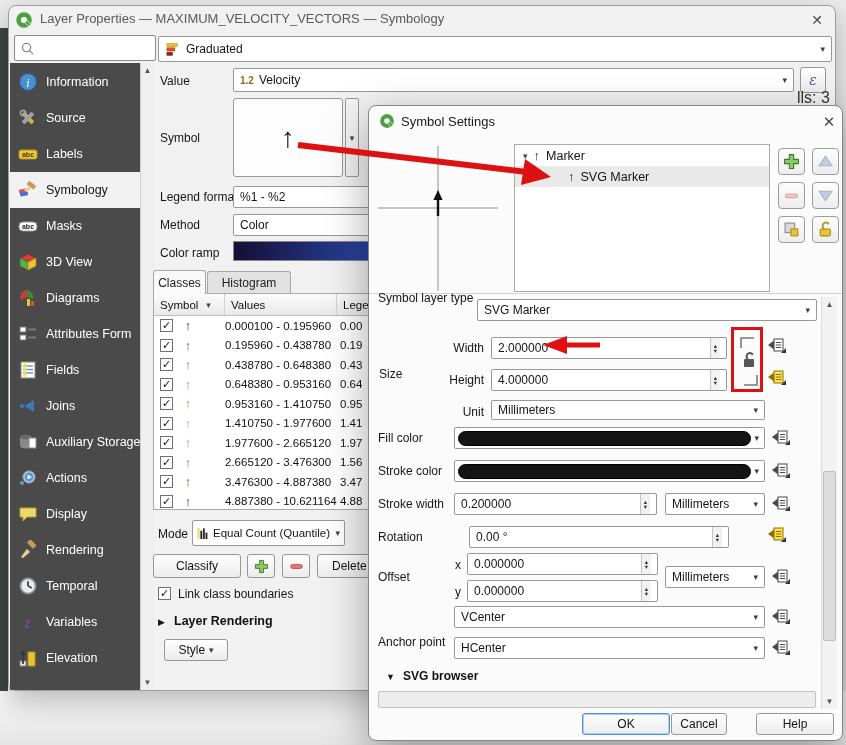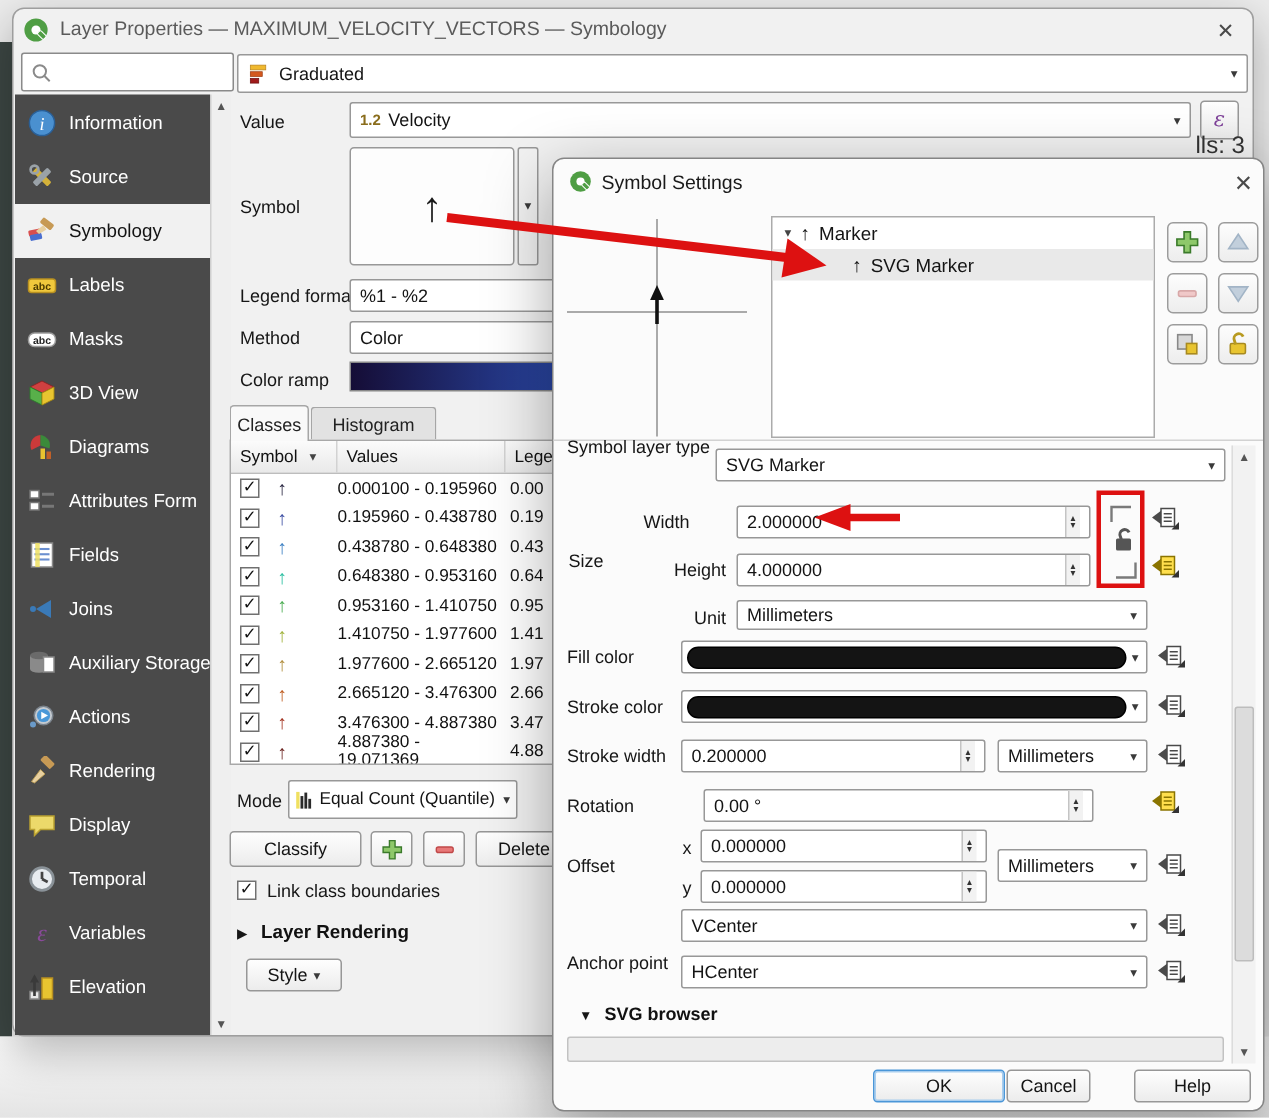--- a/index.html
+++ b/index.html
@@ -94,39 +94,39 @@
   <div class="side-item">
     <span class="sicon">
         <svg viewBox="0 0 20 20">
           <rect x="3" y="8" width="14" height="4" rx="1" fill="#d4b23a" transform="rotate(45 10 10)"></rect>
           <rect x="3" y="8" width="14" height="4" rx="1" fill="#9aa2a8" transform="rotate(-45 10 10)"></rect>
           <circle cx="5" cy="5" r="2.6" fill="none" stroke="#9aa2a8" stroke-width="1.8"></circle>
         </svg>
       </span>
     <span class="slabel">Source</span>
   </div>
+  <div class="side-item">
+    <span class="sicon">
+        <svg viewBox="0 0 20 20">
+          <rect x="1" y="6" width="18" height="9" rx="2" fill="#f0c83c" stroke="#b89020"></rect>
+          <text x="10" y="13" font-size="7" text-anchor="middle" fill="#4a3a00" font-weight="bold">abc</text>
+        </svg>
+      </span>
+    <span class="slabel">Labels</span>
+  </div>
   <div class="side-item sel">
     <span class="sicon">
         <svg viewBox="0 0 20 20">
           <rect x="1" y="9" width="8" height="4" rx="1" fill="#d94f4f" transform="rotate(-12 5 11)"></rect>
           <rect x="2" y="12" width="8" height="4" rx="1" fill="#4a6fd0" transform="rotate(-12 6 14)"></rect>
           <rect x="9" y="3" width="9" height="4.5" rx="1" transform="rotate(38 13.5 5)" fill="#c79a55"></rect>
           <polygon points="6,10 11,6 13,9 8,12" fill="#e8d0a0"></polygon>
         </svg>
       </span>
     <span class="slabel">Symbology</span>
-  </div>
-  <div class="side-item">
-    <span class="sicon">
-        <svg viewBox="0 0 20 20">
-          <rect x="1" y="6" width="18" height="9" rx="2" fill="#f0c83c" stroke="#b89020"></rect>
-          <text x="10" y="13" font-size="7" text-anchor="middle" fill="#4a3a00" font-weight="bold">abc</text>
-        </svg>
-      </span>
-    <span class="slabel">Labels</span>
   </div>
   <div class="side-item">
     <span class="sicon">
         <svg viewBox="0 0 20 20">
           <rect x="1" y="6" width="18" height="9" rx="4" fill="#fff" stroke="#9a9a9a"></rect>
           <text x="10" y="13" font-size="7" text-anchor="middle" fill="#222" font-weight="bold">abc</text>
         </svg>
       </span>
     <span class="slabel">Masks</span>
   </div>
@@ -200,33 +200,33 @@
           <circle cx="11" cy="9" r="4.4" fill="#4a98d8"></circle>
           <polygon points="9.5,6.5 14,9 9.5,11.5" fill="#fff"></polygon>
           <circle cx="4" cy="15" r="2" fill="#6a9ac8"></circle>
         </svg>
       </span>
     <span class="slabel">Actions</span>
   </div>
   <div class="side-item">
     <span class="sicon">
         <svg viewBox="0 0 20 20">
+          <path d="M2,4 h16 v9 h-9 l-4,4 v-4 h-3 z" fill="#ecd96a" stroke="#b8a030"></path>
+        </svg>
+      </span>
+    <span class="slabel">Display</span>
+  </div>
+  <div class="side-item">
+    <span class="sicon">
+        <svg viewBox="0 0 20 20">
           <rect x="9" y="1" width="9" height="5" rx="1" transform="rotate(45 13 4)" fill="#c79a55"></rect>
           <polygon points="3,17 9,9 12,12 5,18" fill="#e8d0a0" stroke="#b89a50" stroke-width="0.6"></polygon>
         </svg>
       </span>
     <span class="slabel">Rendering</span>
-  </div>
-  <div class="side-item">
-    <span class="sicon">
-        <svg viewBox="0 0 20 20">
-          <path d="M2,4 h16 v9 h-9 l-4,4 v-4 h-3 z" fill="#ecd96a" stroke="#b8a030"></path>
-        </svg>
-      </span>
-    <span class="slabel">Display</span>
   </div>
   <div class="side-item">
     <span class="sicon">
         <svg viewBox="0 0 20 20">
           <circle cx="10" cy="10" r="7.6" fill="#e8ecf0" stroke="#8a9298" stroke-width="1.8"></circle>
           <line x1="10" y1="10" x2="10" y2="5.2" stroke="#444" stroke-width="1.8"></line>
           <line x1="10" y1="10" x2="13.8" y2="12" stroke="#444" stroke-width="1.8"></line>
         </svg>
       </span>
     <span class="slabel">Temporal</span>
@@ -370,36 +370,36 @@
       <span class="tarrow" style="color: rgb(177, 142, 62);">↑</span>
       <span class="tval">1.977600 - 2.665120</span>
       <span class="tleg">1.97</span>
     </div>
       <div class="trow">
       <span class="cb" style="margin-left:6px">
           <i>✓</i>
         </span>
       <span class="tarrow" style="color: rgb(191, 92, 32);">↑</span>
       <span class="tval">2.665120 - 3.476300</span>
-      <span class="tleg">2.66</span>
+      <span class="tleg">1.56</span>
     </div>
       <div class="trow">
       <span class="cb" style="margin-left:6px">
           <i>✓</i>
         </span>
       <span class="tarrow" style="color: rgb(163, 52, 33);">↑</span>
       <span class="tval">3.476300 - 4.887380</span>
       <span class="tleg">3.47</span>
     </div>
       <div class="trow">
       <span class="cb" style="margin-left:6px">
           <i>✓</i>
         </span>
       <span class="tarrow" style="color: rgb(108, 36, 32);">↑</span>
-      <span class="tval">4.887380 - 19.071369</span>
+      <span class="tval">4.887380 - 10.621164</span>
       <span class="tleg">4.88</span>
     </div>
     </div>
 </div>
 
 <span class="lbl" style="left:158px;top:527px">Mode</span>
 <div class="fld" style="left:192px;top:520px;width:153px;height:26px;font-size:11.5px;padding:0 4px">
   <span style="display:flex;margin-right:3px">
     <svg width="13" height="13" viewBox="0 0 14 14">
         <rect x="0.5" y="1" width="2.4" height="12" fill="#f0e060"></rect>
@@ -520,21 +520,21 @@
   <div class="abs" style="left:0;top:187px;width:473px;border-top:1px solid #d2d2d2"></div>
 
   <span class="lbl" style="left:9px;top:185px">Symbol layer type</span>
   <div class="fld" style="left:108px;top:193px;width:340px;height:22px">
     <span>SVG Marker</span>
     <span class="car">▾</span>
   </div>
 
   <span class="lbl" style="left:10px;top:261px">Size</span>
 
-  <span class="lbl" style="left:60px;top:235px;width:55px;">Width</span>
+  <span class="lbl" style="left:60px;top:235px;width:55px;text-align:right">Width</span>
   <div class="fld" style="left:122px;top:231px;width:236px;height:22px">
     <span>2.000000</span>
     <span class="spn">
         <i style="font-style:normal">▴</i>
         <i style="font-style:normal">▾</i>
       </span>
   </div>
 
   <span class="abs" style="left:368px;top:226px;width:24px;height:59px">
     <svg width="24" height="59" viewBox="0 0 24 59">

